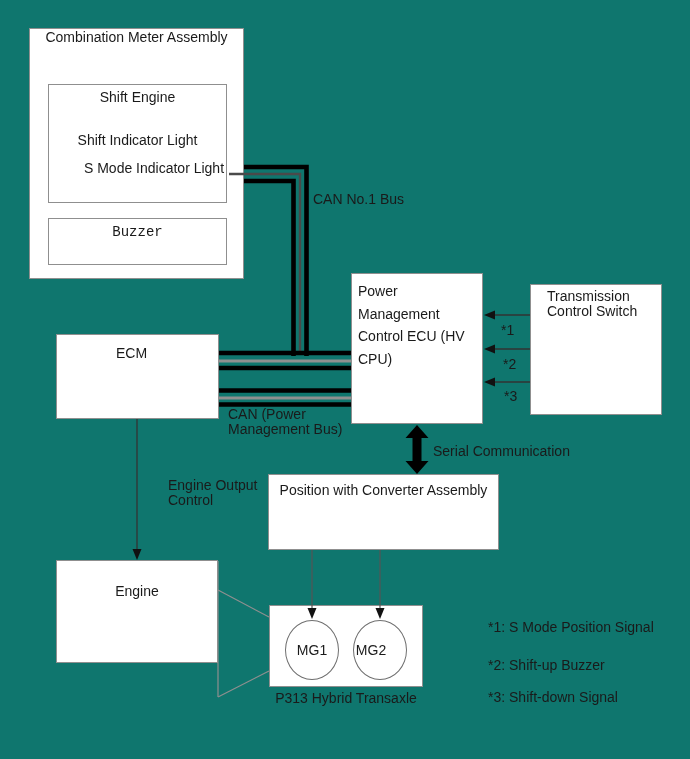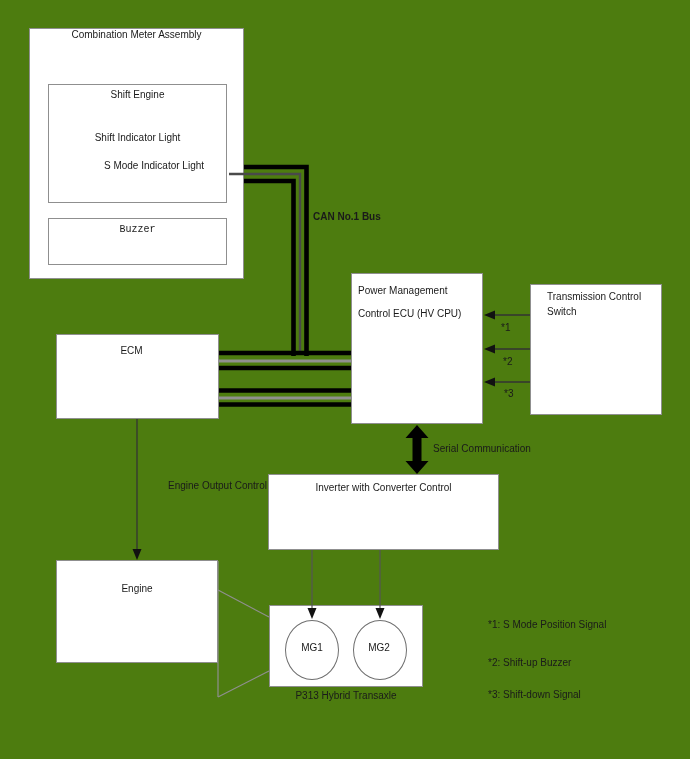--- a/index.html
+++ b/index.html
@@ -1,19 +1,19 @@
 <!DOCTYPE html>
 <html><head>
 <meta charset="utf-8">
 <style>
   html,body{margin:0;padding:0;background:#ffffff;}
   #stage{
-    position:relative;width:690px;height:759px;background:#4d7c0f;overflow:hidden;
+    position:relative;width:690px;height:759px;background:#0f766e;overflow:hidden;
     font-family:"Liberation Sans","DejaVu Sans",sans-serif;
-    font-size:10px;color:#1a1a1a;line-height:1.07;
+    font-size:14px;color:#1a1a1a;line-height:1.07;
   }
   .box{position:absolute;border:1px solid #8f8f8f;background:#ffffff;box-sizing:border-box;}
   .lbl{position:absolute;white-space:pre-line;}
   .ctr{text-align:center;}
   .dash{position:absolute;border-top:1px dashed #9a9a9a;height:0;}
   .ellipse{position:absolute;border:1px solid #6f6f6f;border-radius:50%;background:#fff;box-sizing:border-box;}
   svg#wires{position:absolute;left:0;top:0;z-index:5;pointer-events:none;}
   .box{z-index:1}
   .ellipse{z-index:2}
   .lbl{z-index:8}
@@ -39,33 +39,34 @@
   <div class="box" style="left:56px;top:334px;width:163px;height:85px;"></div>
   <div class="lbl ctr" style="left:56px;top:346px;width:151px;">ECM</div>
 
   <div class="box" style="left:351px;top:273px;width:132px;height:151px;"></div>
   <div class="lbl" style="left:358px;top:280px;width:108px;line-height:22.5px;">Power Management Control ECU (HV CPU)</div>
 
   <div class="box" style="left:530px;top:284px;width:132px;height:131px;"></div>
   <div class="lbl" style="left:547px;top:289px;width:112px;line-height:15px;">Transmission Control Switch</div>
 
   <div class="box" style="left:268px;top:474px;width:231px;height:76px;"></div>
-  <div class="lbl ctr" style="left:268px;top:483px;width:231px;">Inverter with Converter Control</div>
+  <div class="lbl ctr" style="left:268px;top:483px;width:231px;">Position with Converter Assembly</div>
 
   <div class="box" style="left:56px;top:560px;width:162px;height:103px;"></div>
   <div class="lbl ctr" style="left:56px;top:584px;width:162px;">Engine</div>
 
   <div class="box" style="left:269px;top:605px;width:154px;height:82px;"></div>
   <div class="ellipse" style="left:285px;top:620px;width:54px;height:60px;"></div>
   <div class="ellipse" style="left:353px;top:620px;width:54px;height:60px;"></div>
   <div class="lbl ctr" style="left:285px;top:643px;width:54px;">MG1</div>
-  <div class="lbl ctr" style="left:353px;top:643px;width:36px;padding-left:8px;">MG2</div>
+  <div class="lbl ctr" style="left:353px;top:643px;width:36px;">MG2</div>
   <div class="lbl ctr" style="left:259px;top:691px;width:174px;">P313 Hybrid Transaxle</div>
 
-  <div class="lbl" style="left:313px;top:212px;font-weight:bold;">CAN No.1 Bus</div>
+  <div class="lbl" style="left:313px;top:192px;">CAN No.1 Bus</div>
+  <div class="lbl" style="left:228px;top:407px;width:128px;line-height:15px;">CAN (Power Management Bus)</div>
   <div class="lbl" style="left:433px;top:444px;">Serial Communication</div>
   <div class="lbl" style="left:145px;top:478px;width:100px;line-height:15px;margin-left:23px;">Engine Output Control</div>
   <div class="lbl" style="left:501px;top:323px;">*1</div>
   <div class="lbl" style="left:503px;top:357px;">*2</div>
   <div class="lbl" style="left:504px;top:389px;">*3</div>
 
   <div class="lbl" style="left:488px;top:620px;">*1: S Mode Position Signal</div>
   <div class="lbl" style="left:488px;top:658px;">*2: Shift-up Buzzer</div>
   <div class="lbl" style="left:488px;top:690px;">*3: Shift-down Signal</div>
 

